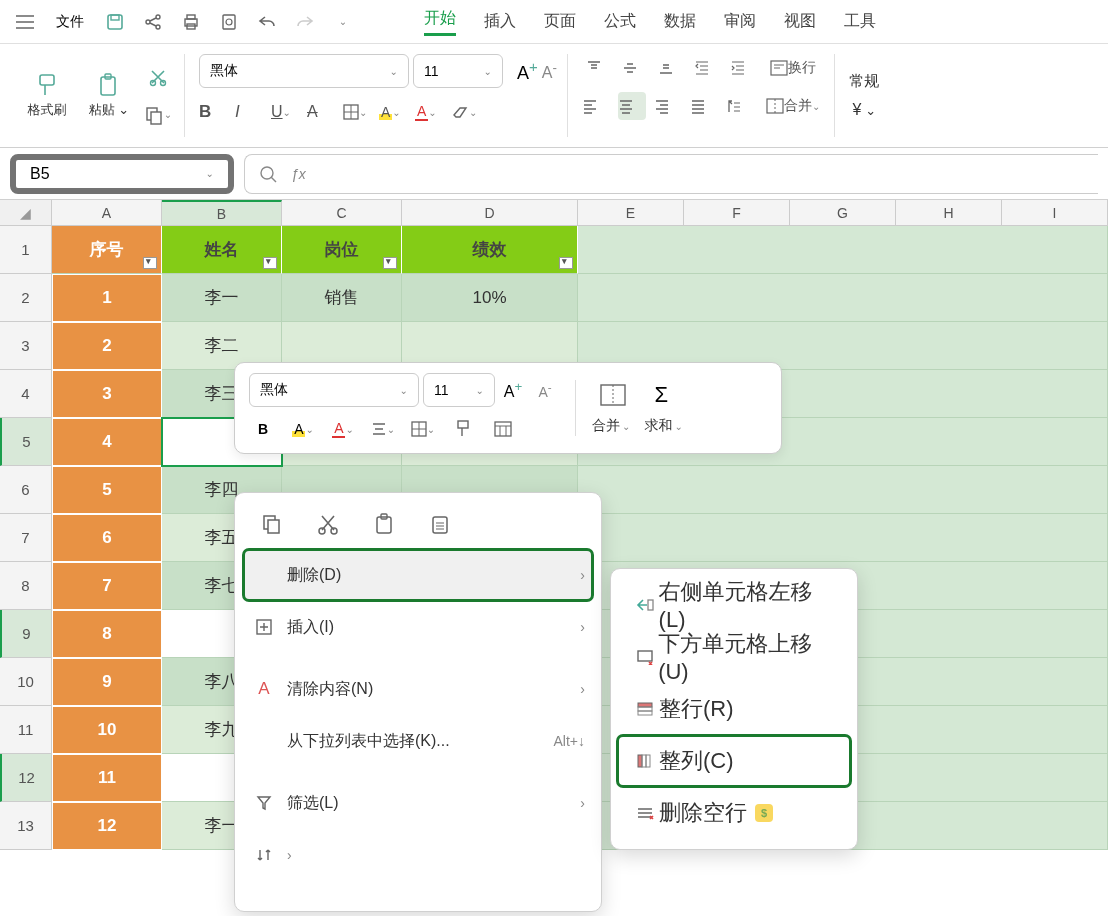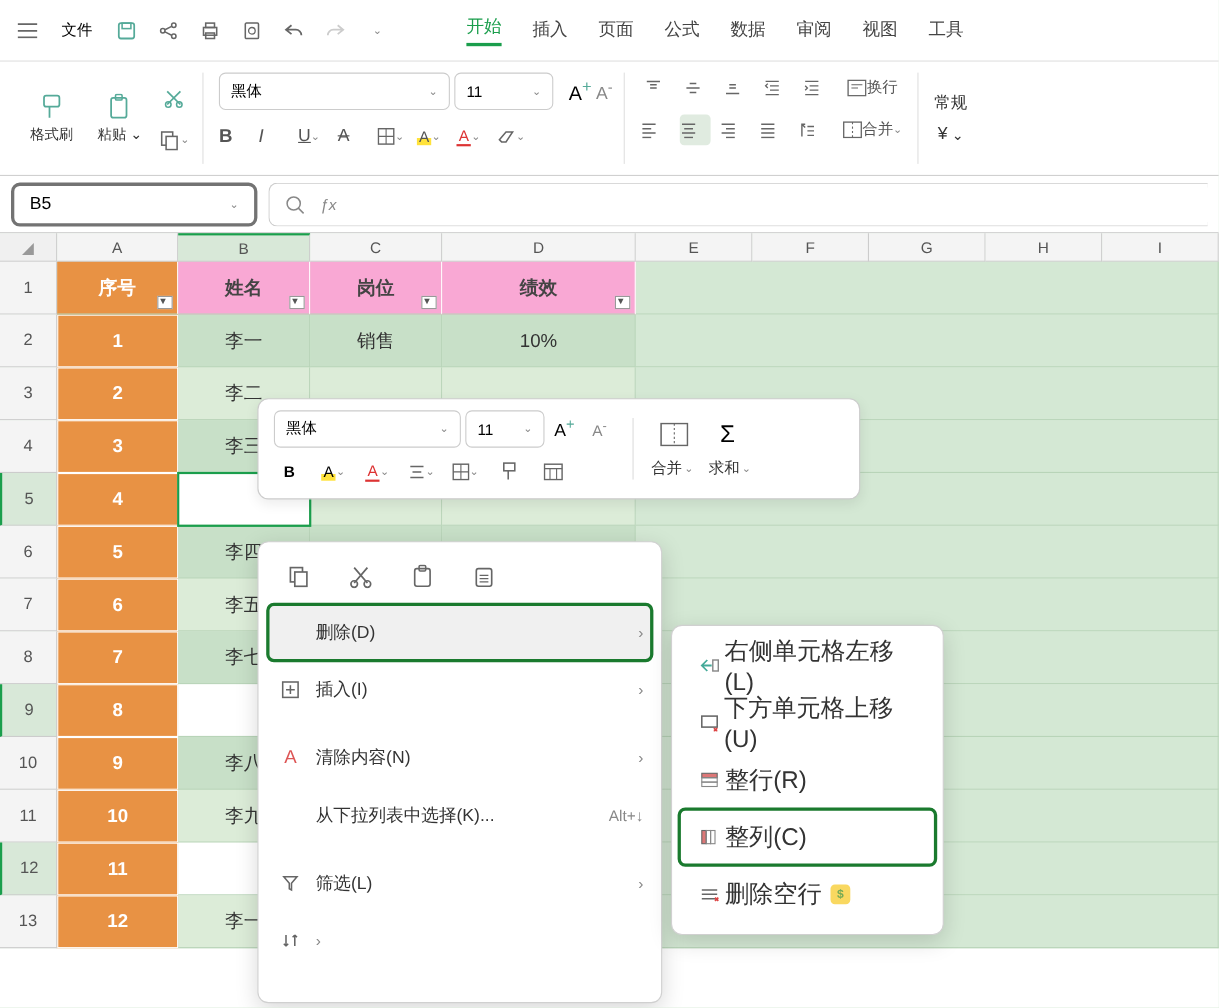--- a/index.html
+++ b/index.html
@@ -1,19 +1,19 @@
 <!DOCTYPE html>
 <html><head>
 <meta charset="utf-8">
 <style>
 * { box-sizing: border-box; margin: 0; padding: 0; }
 body { font-family: "Microsoft YaHei", Arial, sans-serif; font-size: 14px; background: #fff; width: 1108px; height: 916px; overflow: hidden; position: relative; }
 
 
-.topbar { display: flex; align-items: center; height: 56px; padding: 0 8px; border-bottom: 1px solid #e0e0e0; gap: 4px; }
+.topbar { display: flex; align-items: center; height: 44px; padding: 0 8px; border-bottom: 1px solid #e0e0e0; gap: 4px; }
 .topbar .icon-btn { width: 34px; height: 34px; display: flex; align-items: center; justify-content: center; color: #555; cursor: pointer; border-radius: 4px; }
 .topbar .file-btn { display: flex; align-items: center; gap: 6px; padding: 0 10px; height: 34px; cursor: pointer; }
 .tabs { display: flex; gap: 28px; margin-left: 60px; align-items: center; height: 100%; }
 .tabs span { color: #444; cursor: pointer; font-size: 16px; }
 .tabs span.active { color: #1a9e4c; border-bottom: 3px solid #1a9e4c; padding-bottom: 4px; font-weight: 400; }
 
 
 .ribbon { display: flex; align-items: stretch; padding: 10px 8px; border-bottom: 1px solid #d0d0d0; gap: 4px; height: 104px; }
 .ribbon-group { display: flex; align-items: center; border-right: 1px solid #e0e0e0; padding: 0 10px; gap: 4px; }
 .ribbon-group:last-child { border-right: none; }
@@ -24,38 +24,38 @@
 .small-btn { width: 32px; height: 32px; display: flex; align-items: center; justify-content: center; cursor: pointer; color: #555; border-radius: 4px; }
 .font-sel { display: flex; align-items: center; justify-content: space-between; border: 1px solid #ccc; border-radius: 6px; height: 34px; padding: 0 10px; cursor: pointer; background: #fff; }
 .font-sel.w1 { width: 210px; }
 .font-sel.w2 { width: 90px; }
 .row { display: flex; gap: 4px; align-items: center; }
 .toolrow { display: flex; gap: 8px; }
 .toolrow .tb { width: 28px; height: 28px; display: flex; align-items: center; cursor: pointer; color: #555; }
 
 
 .fbar { display: flex; align-items: center; height: 52px; padding: 6px 10px; border-bottom: 1px solid #d0d0d0; gap: 10px; }
-.cellname { width: 224px; border: 3px solid #737373; border-radius: 8px; height: 40px; display: flex; align-items: center; justify-content: space-between; padding: 12px 14px; }
+.cellname { width: 224px; border: 6px solid #737373; border-radius: 8px; height: 40px; display: flex; align-items: center; justify-content: space-between; padding: 12px 14px; }
 .fx-area { flex: 1; border: 1px solid #ccc; border-radius: 8px; height: 40px; display: flex; align-items: center; padding: 0 14px; gap: 14px; border-right: none; border-top-right-radius: 0; border-bottom-right-radius: 0; }
 .fx-area .fx { font-style: italic; color: #888; }
 
 
 .grid { position: relative; background: #d4e8d4; }
 .colheads { display: flex; height: 26px; }
 .colheads .corner { width: 52px; border-right: 1px solid #ccc; border-bottom: 1px solid #ccc; background: #f0f0f0; display:flex; align-items:center; justify-content:center; color:#999; }
 .colheads .ch { border-right: 1px solid #ccc; border-bottom: 1px solid #ccc; background: #f4f4f4; display: flex; align-items: center; justify-content: center; color: #555; }
 .ch.A { width: 110px; } .ch.B { width: 120px; } .ch.C { width: 120px; } .ch.D { width: 176px; } .ch.E,.ch.F,.ch.G,.ch.H,.ch.I { width: 106px; }
 .ch.B { background: #d8e8d8; border-top: 2px solid #1a9e4c; }
 .datarow { display: flex; height: 48px; }
 .rh { width: 52px; background: #f4f4f4; border-right: 1px solid #ccc; border-bottom: 1px solid #ccc; display: flex; align-items: center; justify-content: center; color: #555; font-size: 15px; }
 .rh.sel { background: #d8e8d8; border-left: 2px solid #1a9e4c; }
 .cell { border-right: 1px solid #b8d4b8; border-bottom: 1px solid #b8d4b8; display: flex; align-items: center; justify-content: center; font-size: 17px; }
 .cell.A { width: 110px; } .cell.B { width: 120px; } .cell.C { width: 120px; } .cell.D { width: 176px; }
 .cell.restbg { flex:1; background:#d4e8d4; }
-.hdrcell { background: #f9a8d4; color: #fff; font-weight: bold; position: relative; border-right: 1px solid #fff; }
+.hdrcell { background: #84cc16; color: #fff; font-weight: bold; position: relative; border-right: 1px solid #fff; }
 .hdrcell.A { background: #e89244; }
 .hdrcell .fb { position: absolute; right: 4px; bottom: 4px; width: 14px; height: 12px; background: #fff; border: 1px solid #999; }
 .fb::after { content: "▾"; position: absolute; font-size: 9px; color: #555; left: 2px; top: -2px; }
 .cell.orange { background: #e89244; color: #fff; font-weight: bold; border: 1px solid #fff; }
 .cell.green1 { background: #c8e0c8; color: #333; }
 .cell.green2 { background: #dcecd8; color: #333; }
 .cell.blank { background: #fff; }
 .cell.sel { background: #fff; outline: 2px solid #1a9e4c; outline-offset: -1px; position: relative; }
 
 

